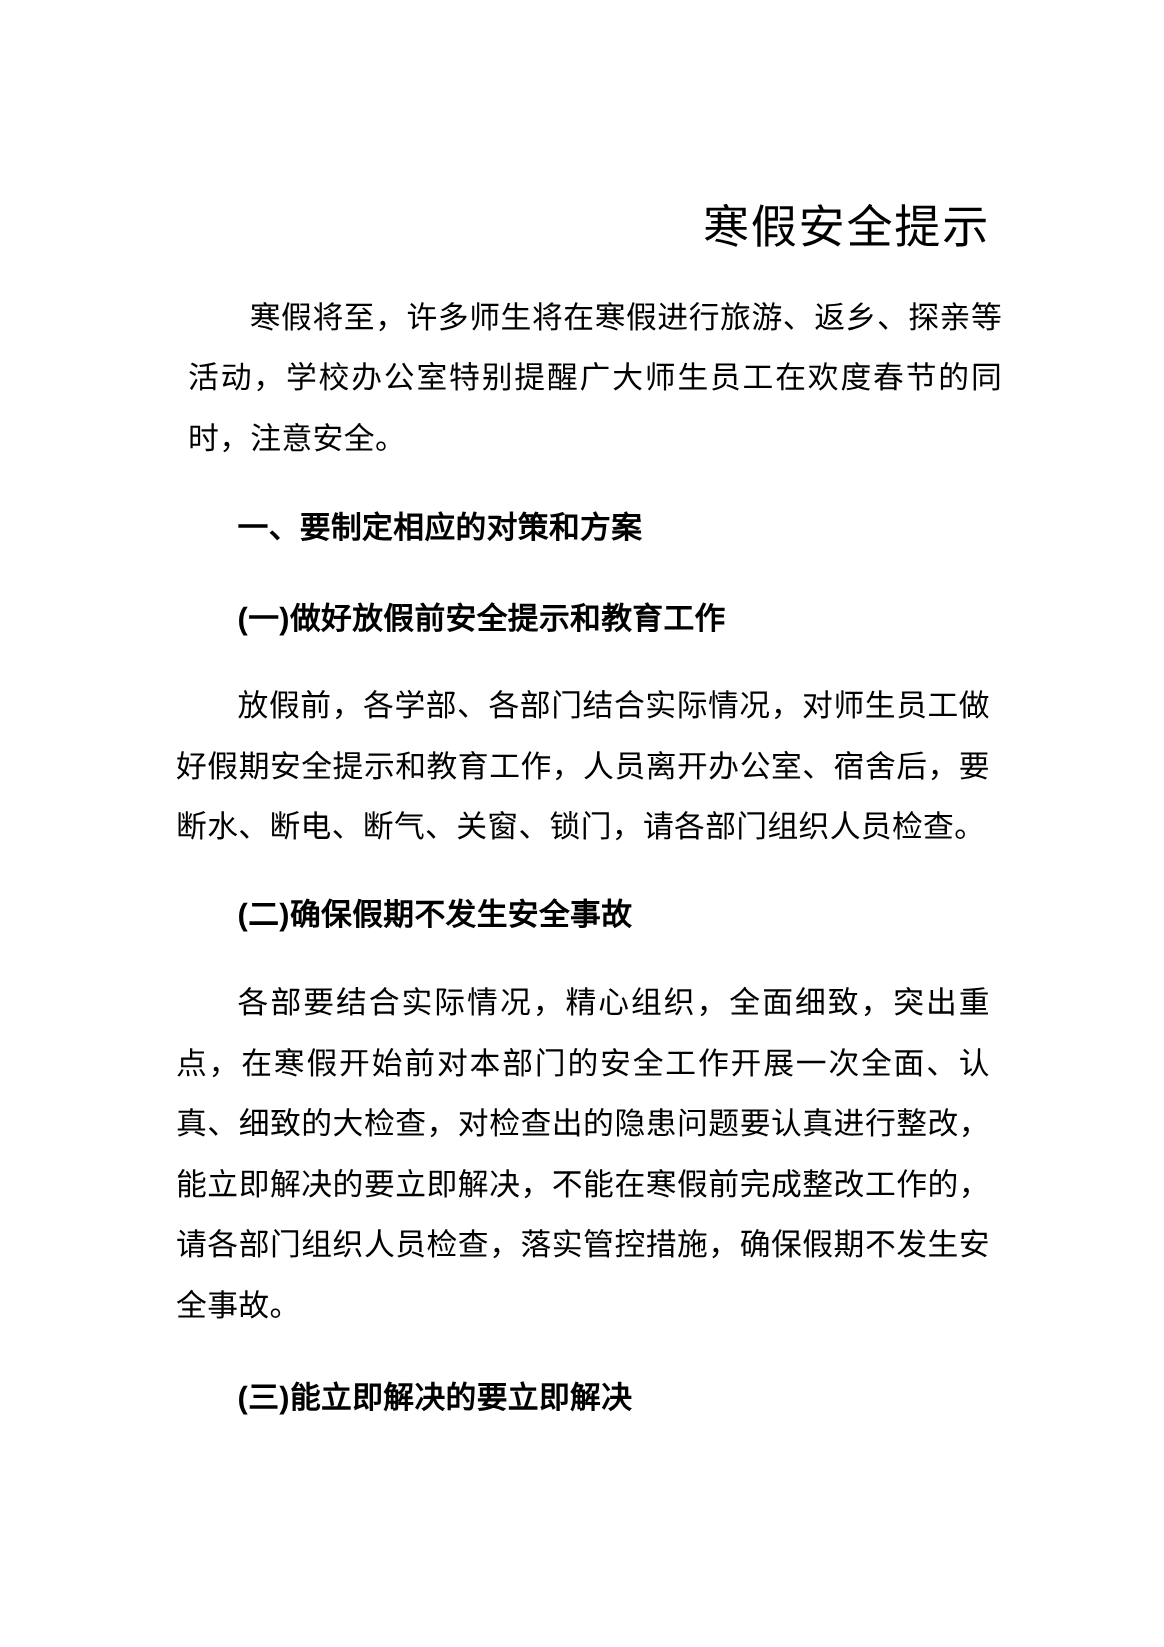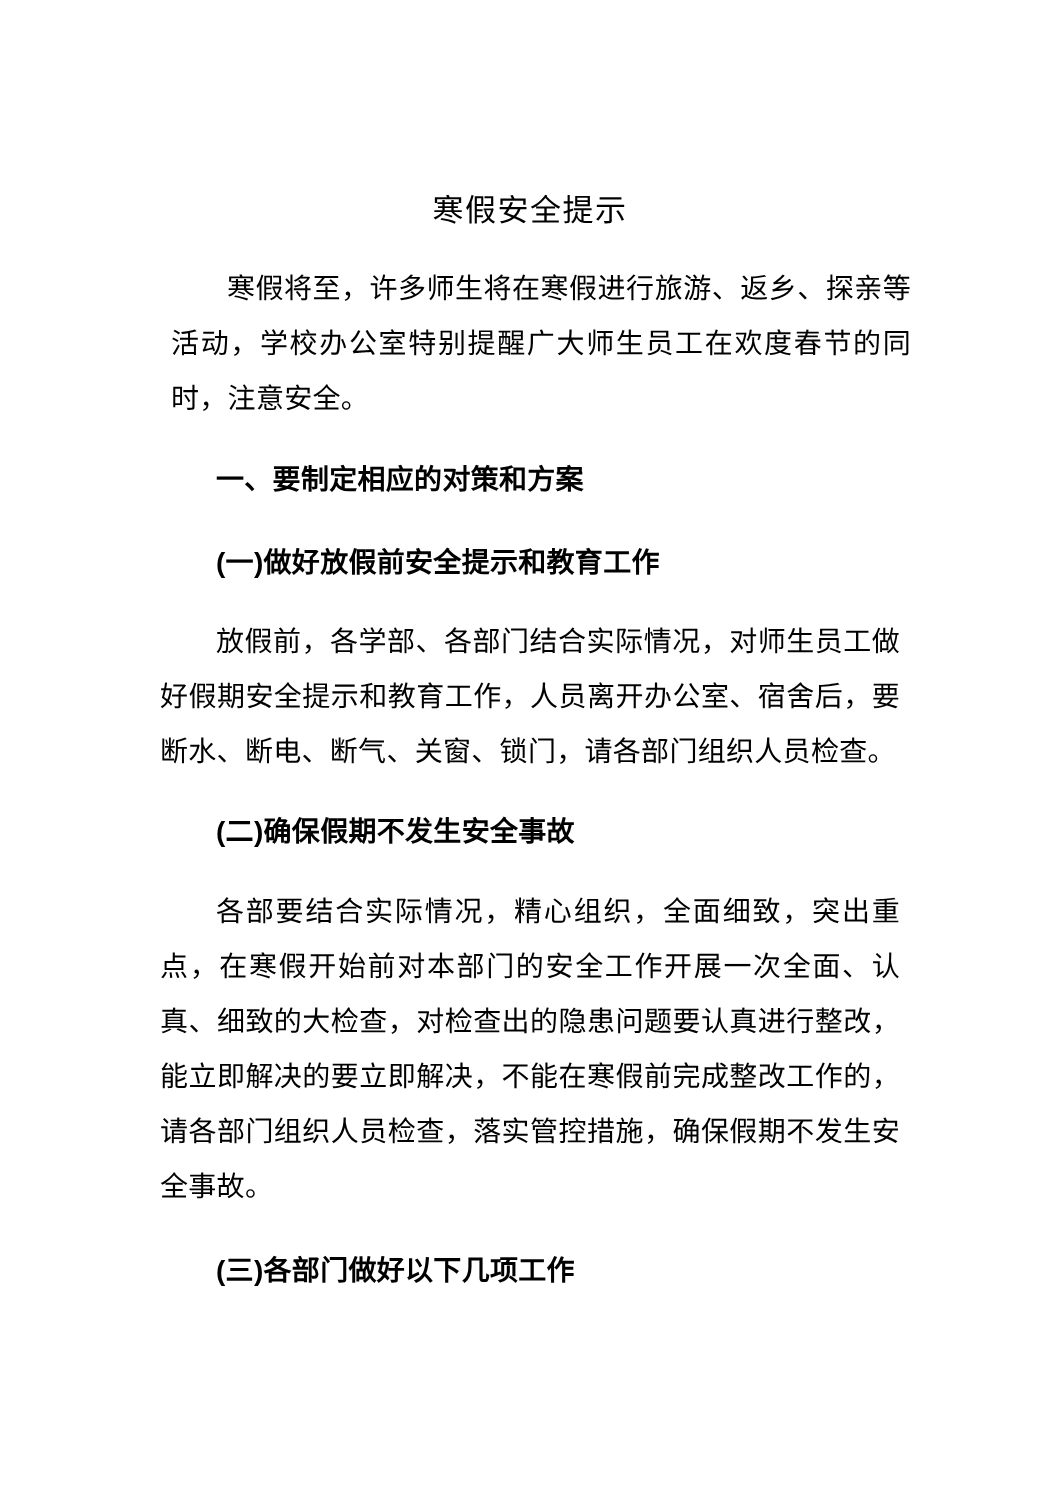--- a/index.html
+++ b/index.html
@@ -21,23 +21,23 @@
     left: 160px;
     width: 740px;
     font-size: 28px;
     line-height: 55px;
     text-align: justify;
     text-justify: inter-ideograph;
     letter-spacing: 0.3px;
   }
   .doc-title {
     top: 183px;
-    text-align: center;
-    font-family: Liberation Serif, serif;
-    font-size: 31px;
+    text-align: right;
+    font-family: Liberation Mono, monospace;
+    font-size: 42px;
     font-weight: 400;
     letter-spacing: 1.5px;
   }
   .para {
     text-indent: 56px; 
   }
   .intro   { top: 261px; margin-left: 11px; }
   .h-main  { top: 452px; font-weight: 700; text-indent: 56px; }
   .h-sub   { text-indent: 56px; font-weight: 700; }
   .h-sub-1 { top: 535px; }
@@ -58,15 +58,15 @@
   <div class="block h-main">一、要制定相应的对策和方案</div>
 
   <div class="block h-sub h-sub-1">(一)做好放假前安全提示和教育工作</div>
 
   <div class="block para p-sec-1">放假前，各学部、各部门结合实际情况，对师生员工做好假期安全提示和教育工作，人员离开办公室、宿舍后，要断水、断电、断气、关窗、锁门，请各部门组织人员检查。</div>
 
   <div class="block h-sub h-sub-2">(二)确保假期不发生安全事故</div>
 
   <div class="block para p-sec-2">各部要结合实际情况，精心组织，全面细致，突出重点，在寒假开始前对本部门的安全工作开展一次全面、认真、细致的大检查，对检查出的隐患问题要认真进行整改，能立即解决的要立即解决，不能在寒假前完成整改工作的，请各部门组织人员检查，落实管控措施，确保假期不发生安全事故。</div>
 
-  <div class="block h-sub h-sub-3">(三)各部门做好以下几项工作</div>
+  <div class="block h-sub h-sub-3">(三)能立即解决的要立即解决</div>
 
 </div>
 
 </body></html>

